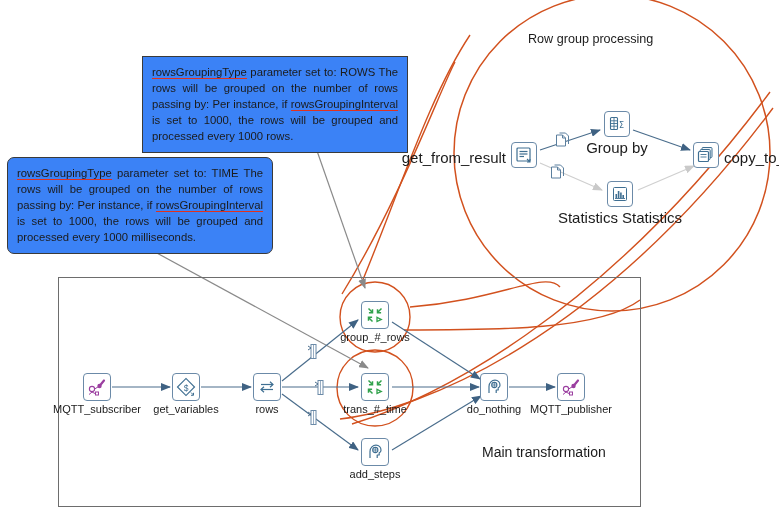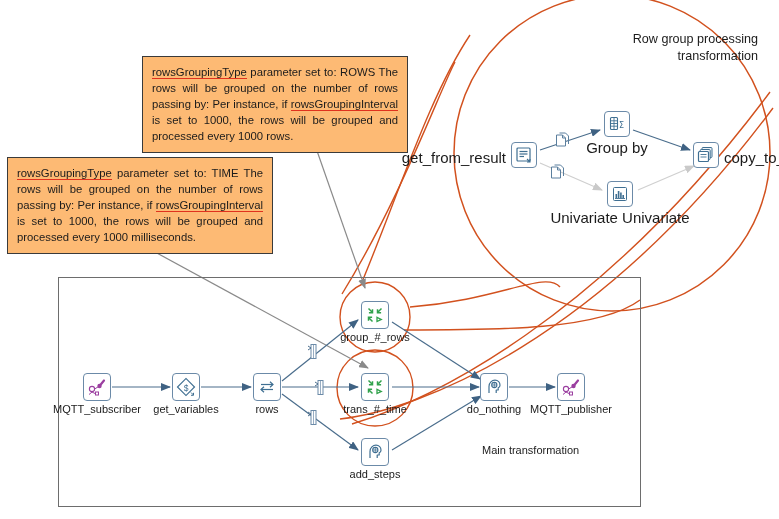--- a/index.html
+++ b/index.html
@@ -18,60 +18,60 @@
   #stage svg.layer{
     position:absolute;
     left:0; top:0;
     width:779px; height:519px;
     overflow:visible;
   }
   
   .callout{
     position:absolute;
     box-sizing:border-box;
-    background:#fdba74;
+    background:#3b82f6;
     border:1px solid #3a3a3a;
     padding:7px 9px 8px 9px;
     font-size:11.3px;
     line-height:1.42;
     color:#1b1b1b;
     text-align:justify;
     text-justify:inter-word;
     z-index:30;
   }
   .callout .kw{
     border-bottom:1.4px solid #e0321e;
     padding-bottom:0px;
   }
   #callout-rows{ left:142px; top:56px; width:266px; }
-  #callout-time{ left:7px;   top:157px; width:266px; }
+  #callout-time{ left:7px;   top:157px; width:266px;border-radius:7px; }
 
   
   #main-frame{
     position:absolute;
     left:58px; top:277px;
     width:583px; height:230px;
     border:1px solid #6d6d6d;
     box-sizing:border-box;
     background:transparent;
     z-index:5;
   }
   #main-label{
     position:absolute;
     left:482px; top:444px;
-    font-size:11px;
+    font-size:14px;
     color:#1b1b1b;
     white-space:nowrap;
     z-index:22;
   }
   #circle-title{
     position:absolute;
     left:528px; top:31px;
     width:230px;
-    text-align:right;
+    text-align:left;
     font-size:12.6px;
     line-height:1.35;
     color:#1b1b1b;
     z-index:22;
   }
 
   
   .node{
     position:absolute;
     z-index:20;
@@ -183,21 +183,20 @@
       <line x1="638" y1="190" x2="694" y2="166" stroke="#cfcfcf" stroke-width="1.2" marker-end="url(#ah-lgray)"></line>
     </g>
   </svg>
 
   <div id="main-frame"></div>
 
   <div id="main-label">Main transformation</div>
 
   <div id="circle-title">
     <div>Row group processing</div>
-    <div>transformation</div>
   </div>
 
   <div id="callout-rows" class="callout">
     <span class="kw">rowsGroupingType</span><span> parameter set to: ROWS The rows will be grouped on the number of rows passing by: Per instance, if </span><span class="kw">rowsGroupingInterval</span><span> is set to 1000, the rows will be grouped and processed every 1000 rows.</span>
   </div>
 
   <div id="callout-time" class="callout">
     <span class="kw">rowsGroupingType</span><span> parameter set to: TIME The rows will be grouped on the number of rows passing by: Per instance, if </span><span class="kw">rowsGroupingInterval</span><span> is set to 1000, the rows will be grouped and processed every 1000 milliseconds.</span>
   </div>
 
@@ -282,21 +281,21 @@
     <div class="box">
       <svg width="18" height="18" viewBox="0 0 18 18">
         <rect x="2.5" y="2.5" width="13" height="13" rx="1" fill="#fff" stroke="#3f6f92" stroke-width="1"></rect>
         <rect x="4.5" y="9" width="1.6" height="4" fill="#3f6f92"></rect>
         <rect x="6.8" y="6" width="1.6" height="7" fill="#3f6f92"></rect>
         <rect x="9.1" y="7.5" width="1.6" height="5.5" fill="#3f6f92"></rect>
         <rect x="11.4" y="10" width="1.6" height="3" fill="#3f6f92"></rect>
         <line x1="4" y1="13.5" x2="14" y2="13.5" stroke="#3f6f92" stroke-width=".9"></line>
       </svg>
     </div>
-    <div class="caption">Univariate Univariate</div>
+    <div class="caption">Statistics Statistics</div>
   </div>
 
   <div class="node" style="left:97px;top:387px;">
     <div class="box">
       <svg width="20" height="20" viewBox="0 0 20 20">
         <circle cx="5" cy="12" r="2.6" fill="none" stroke="#9b3fa0" stroke-width="1.1"></circle>
         <circle cx="12.5" cy="9" r="2.2" fill="#9b3fa0"></circle>
         <path d="M12.5,9 L17,3.5" stroke="#9b3fa0" stroke-width="2.2" stroke-linecap="round"></path>
         <path d="M5,15 L9,17 M5,15 L2,17.5 M7.6,12 L12.5,9" stroke="#9b3fa0" stroke-width="1"></path>
         <rect x="8.5" y="15" width="3" height="3" fill="none" stroke="#9b3fa0" stroke-width="1"></rect>

